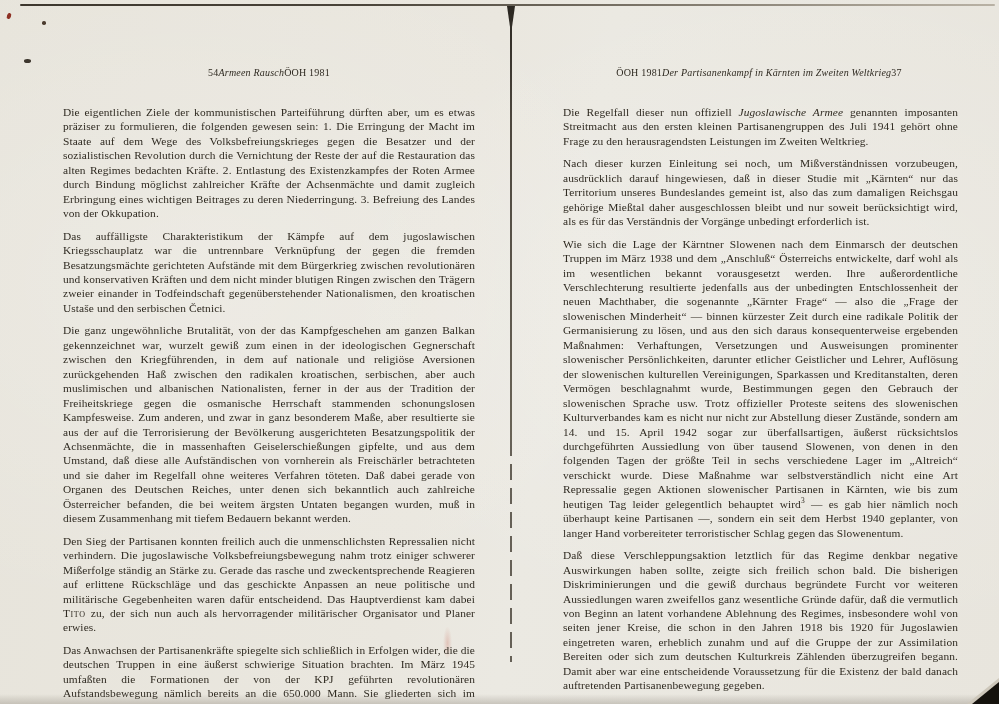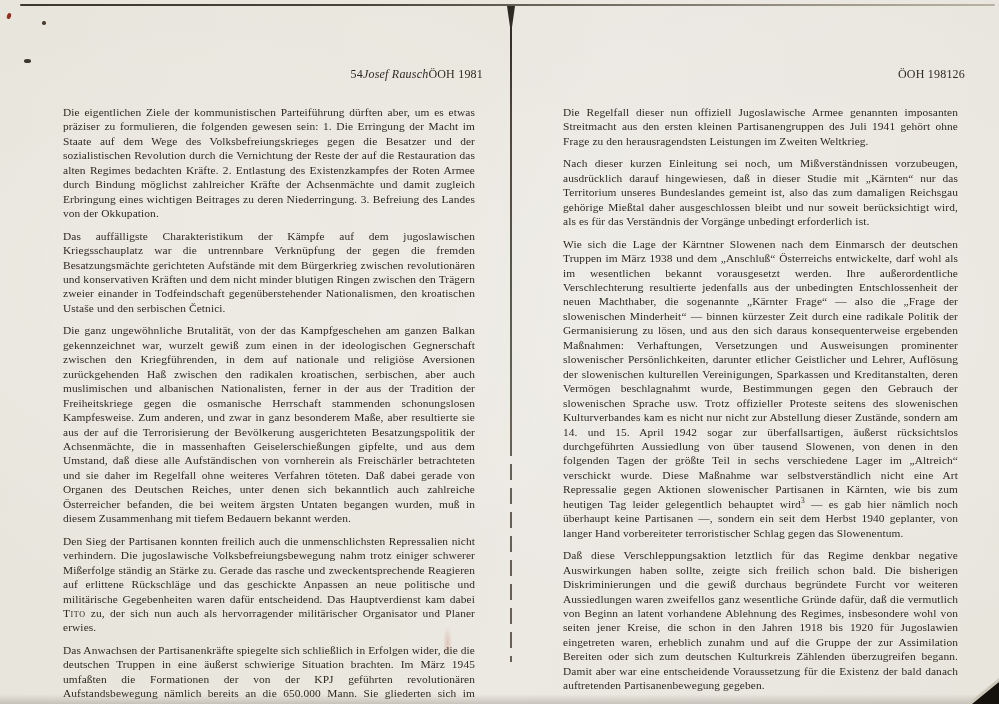--- a/index.html
+++ b/index.html
@@ -73,23 +73,23 @@
     border-bottom: 22px solid #15120d;
     border-left: 27px solid transparent;
   }
 
   
   .running-head {
     position: absolute;
     top: 67px;
     height: 15px;
     display: flex;
-    justify-content: flex-end;
+    justify-content: center;
     align-items: baseline;
-    font-size: 12px;
+    font-size: 10px;
     letter-spacing: 0.2px;
   }
   .running-head-left  { left: 55px;  width: 428px; }
   .running-head-right { left: 553px; width: 412px; }
   .rh-italic { font-style: italic; }
 
   
   .page-body {
     position: absolute;
     top: 97px;
@@ -97,56 +97,57 @@
     line-height: 14.45px;
     text-align: justify;
     letter-spacing: 0.1px;
     overflow: hidden;
     height: 604px;
   }
   .page-body-left  { left: 55px;  width: 428px; }
   .page-body-right { left: 555px; width: 411px; }
   .page-body p { margin: 8px; padding: 0; }
 
-  .seg-italic { }
+  .seg-italic { font-style: italic; }
   .seg-smallcaps { font-variant: small-caps; letter-spacing: 0.6px; }
   .seg-sup { vertical-align: super; font-size: 7.5px; line-height: 0; }
 </style>
 </head>
 <body>
 
 <div class="spread">
 
   <div class="top-edge-line"></div>
   <div class="speck speck-red-1"></div>
   <div class="speck speck-dark-1"></div>
   <div class="speck speck-dark-2"></div>
   <div class="red-smudge"></div>
 
   <div class="gutter-wedge"></div>
   <div class="gutter-line-upper"></div>
   <div class="gutter-line-lower"></div>
 
   <div class="running-head running-head-left">
     <span>54</span>
-    <span class="rh-italic">Josef Rausch</span>
+    <span class="rh-italic">Armeen Rausch</span>
     <span>ÖOH 1981</span>
   </div>
 
   <div class="page-body page-body-left">
       <p><span>Die eigentlichen Ziele der kommunistischen Parteiführung dürften aber, um es etwas präziser zu formulieren, die folgenden gewesen sein: 1. Die Erringung der Macht im Staate auf dem Wege des Volksbefreiungskrieges gegen die Besatzer und der sozialistischen Revolution durch die Vernichtung der Reste der auf die Restauration das alten Regimes bedachten Kräfte. 2. Entlastung des Existenzkampfes der Roten Armee durch Bindung möglichst zahlreicher Kräfte der Achsenmächte und damit zugleich Erbringung eines wichtigen Beitrages zu deren Niederringung. 3. Befreiung des Landes von der Okkupation.</span></p>
       <p><span>Das auffälligste Charakteristikum der Kämpfe auf dem jugoslawischen Kriegsschauplatz war die untrennbare Verknüpfung der gegen die fremden Besatzungsmächte gerichteten Aufstände mit dem Bürgerkrieg zwischen revolutionären und konservativen Kräften und dem nicht minder blutigen Ringen zwischen den Trägern zweier einander in Todfeindschaft gegenüberstehender Nationalismen, den kroatischen Ustaše und den serbischen Četnici.</span></p>
       <p><span>Die ganz ungewöhnliche Brutalität, von der das Kampfgeschehen am ganzen Balkan gekennzeichnet war, wurzelt gewiß zum einen in der ideologischen Gegnerschaft zwischen den Kriegführenden, in dem auf nationale und religiöse Aversionen zurückgehenden Haß zwischen den radikalen kroatischen, serbischen, aber auch muslimischen und albanischen Nationalisten, ferner in der aus der Tradition der Freiheitskriege gegen die osmanische Herrschaft stammenden schonungslosen Kampfesweise. Zum anderen, und zwar in ganz besonderem Maße, aber resultierte sie aus der auf die Terrorisierung der Bevölkerung ausgerichteten Besatzungspolitik der Achsenmächte, die in massenhaften Geiselerschießungen gipfelte, und aus dem Umstand, daß diese alle Aufständischen von vornherein als Freischärler betrachteten und sie daher im Regelfall ohne weiteres Verfahren töteten. Daß dabei gerade von Organen des Deutschen Reiches, unter denen sich bekanntlich auch zahlreiche Österreicher befanden, die bei weitem ärgsten Untaten begangen wurden, muß in diesem Zusammenhang mit tiefem Bedauern bekannt werden.</span></p>
       <p><span>Den Sieg der Partisanen konnten freilich auch die unmenschlichsten Repressalien nicht verhindern. Die jugoslawische Volksbefreiungsbewegung nahm trotz einiger schwerer Mißerfolge ständig an Stärke zu. Gerade das rasche und zweckentsprechende Reagieren auf erlittene Rückschläge und das geschickte Anpassen an neue politische und militärische Gegebenheiten waren dafür entscheidend. Das Hauptverdienst kam dabei </span><span class="seg-smallcaps">Tito</span><span> zu, der sich nun auch als hervorragender militärischer Organisator und Planer erwies.</span></p>
       <p><span>Das Anwachsen der Partisanenkräfte spiegelte sich schließlich in Erfolgen wider, die die deutschen Truppen in eine äußerst schwierige Situation brachten. Im März 1945 umfaßten die Formationen der von der KPJ geführten revolutionären Aufstandsbewegung nämlich bereits an die 650.000 Mann. Sie gliederten sich im Frühjahr des letzten Kriegsjahres in vier Armeen, die nicht zuletzt dank der Materiallieferungen der Alliierten gut bewaffnet waren und über eine entsprechende Kampfkraft verfügten.</span></p>
     </div>
 
   <div class="running-head running-head-right">
     <span>ÖOH 1981</span>
-    <span>26</span>
+    <span class="rh-italic">Der Partisanenkampf in Kärnten im Zweiten Weltkrieg</span>
+    <span>37</span>
   </div>
 
   <div class="page-body page-body-right">
       <p><span>Die Regelfall dieser nun offiziell </span><span class="seg-italic">Jugoslawische Armee</span><span> genannten imposanten Streitmacht aus den ersten kleinen Partisanengruppen des Juli 1941 gehört ohne Frage zu den herausragendsten Leistungen im Zweiten Weltkrieg.</span></p>
       <p><span>Nach dieser kurzen Einleitung sei noch, um Mißverständnissen vorzubeugen, ausdrücklich darauf hingewiesen, daß in dieser Studie mit „Kärnten“ nur das Territorium unseres Bundeslandes gemeint ist, also das zum damaligen Reichsgau gehörige Mießtal daher ausgeschlossen bleibt und nur soweit berücksichtigt wird, als es für das Verständnis der Vorgänge unbedingt erforderlich ist.</span></p>
       <p><span>Wie sich die Lage der Kärntner Slowenen nach dem Einmarsch der deutschen Truppen im März 1938 und dem „Anschluß“ Österreichs entwickelte, darf wohl als im wesentlichen bekannt vorausgesetzt werden. Ihre außerordentliche Verschlechterung resultierte jedenfalls aus der unbedingten Entschlossenheit der neuen Machthaber, die sogenannte „Kärnter Frage“ — also die „Frage der slowenischen Minderheit“ — binnen kürzester Zeit durch eine radikale Politik der Germanisierung zu lösen, und aus den sich daraus konsequenterweise ergebenden Maßnahmen: Verhaftungen, Versetzungen und Ausweisungen prominenter slowenischer Persönlichkeiten, darunter etlicher Geistlicher und Lehrer, Auflösung der slowenischen kulturellen Vereinigungen, Sparkassen und Kreditanstalten, deren Vermögen beschlagnahmt wurde, Bestimmungen gegen den Gebrauch der slowenischen Sprache usw. Trotz offizieller Proteste seitens des slowenischen Kulturverbandes kam es nicht nur nicht zur Abstellung dieser Zustände, sondern am 14. und 15. April 1942 sogar zur überfallsartigen, äußerst rücksichtslos durchgeführten Aussiedlung von über tausend Slowenen, von denen in den folgenden Tagen der größte Teil in sechs verschiedene Lager im „Altreich“ verschickt wurde. Diese Maßnahme war selbstverständlich nicht eine Art Repressalie gegen Aktionen slowenischer Partisanen in Kärnten, wie bis zum heutigen Tag leider gelegentlich behauptet wird</span><span class="seg-sup">3</span><span> — es gab hier nämlich noch überhaupt keine Partisanen —, sondern ein seit dem Herbst 1940 geplanter, von langer Hand vorbereiteter terroristischer Schlag gegen das Slowenentum.</span></p>
       <p><span>Daß diese Verschleppungsaktion letztlich für das Regime denkbar negative Auswirkungen haben sollte, zeigte sich freilich schon bald. Die bisherigen Diskriminierungen und die gewiß durchaus begründete Furcht vor weiteren Aussiedlungen waren zweifellos ganz wesentliche Gründe dafür, daß die vermutlich von Beginn an latent vorhandene Ablehnung des Regimes, insbesondere wohl von seiten jener Kreise, die schon in den Jahren 1918 bis 1920 für Jugoslawien eingetreten waren, erheblich zunahm und auf die Gruppe der zur Assimilation Bereiten oder sich zum deutschen Kulturkreis Zählenden überzugreifen begann. Damit aber war eine entscheidende Voraussetzung für die Existenz der bald danach auftretenden Partisanenbewegung gegeben.</span></p>
       <p><span>Schon in den ersten Jahren nach dem „Anschluß“ hatte sich eine Anzahl slowenischer Burschen aus dem Grenzgebiet der Einberufung zur deutschen Wehrmacht entzogen. Sie waren über die Karawanken nach Jugoslawien geflüchtet, schlossen sich 1941 dann zum Teil wohl den dortigen Partisanen an oder kehrten in ihre Hei-</span></p>
     </div>
 

